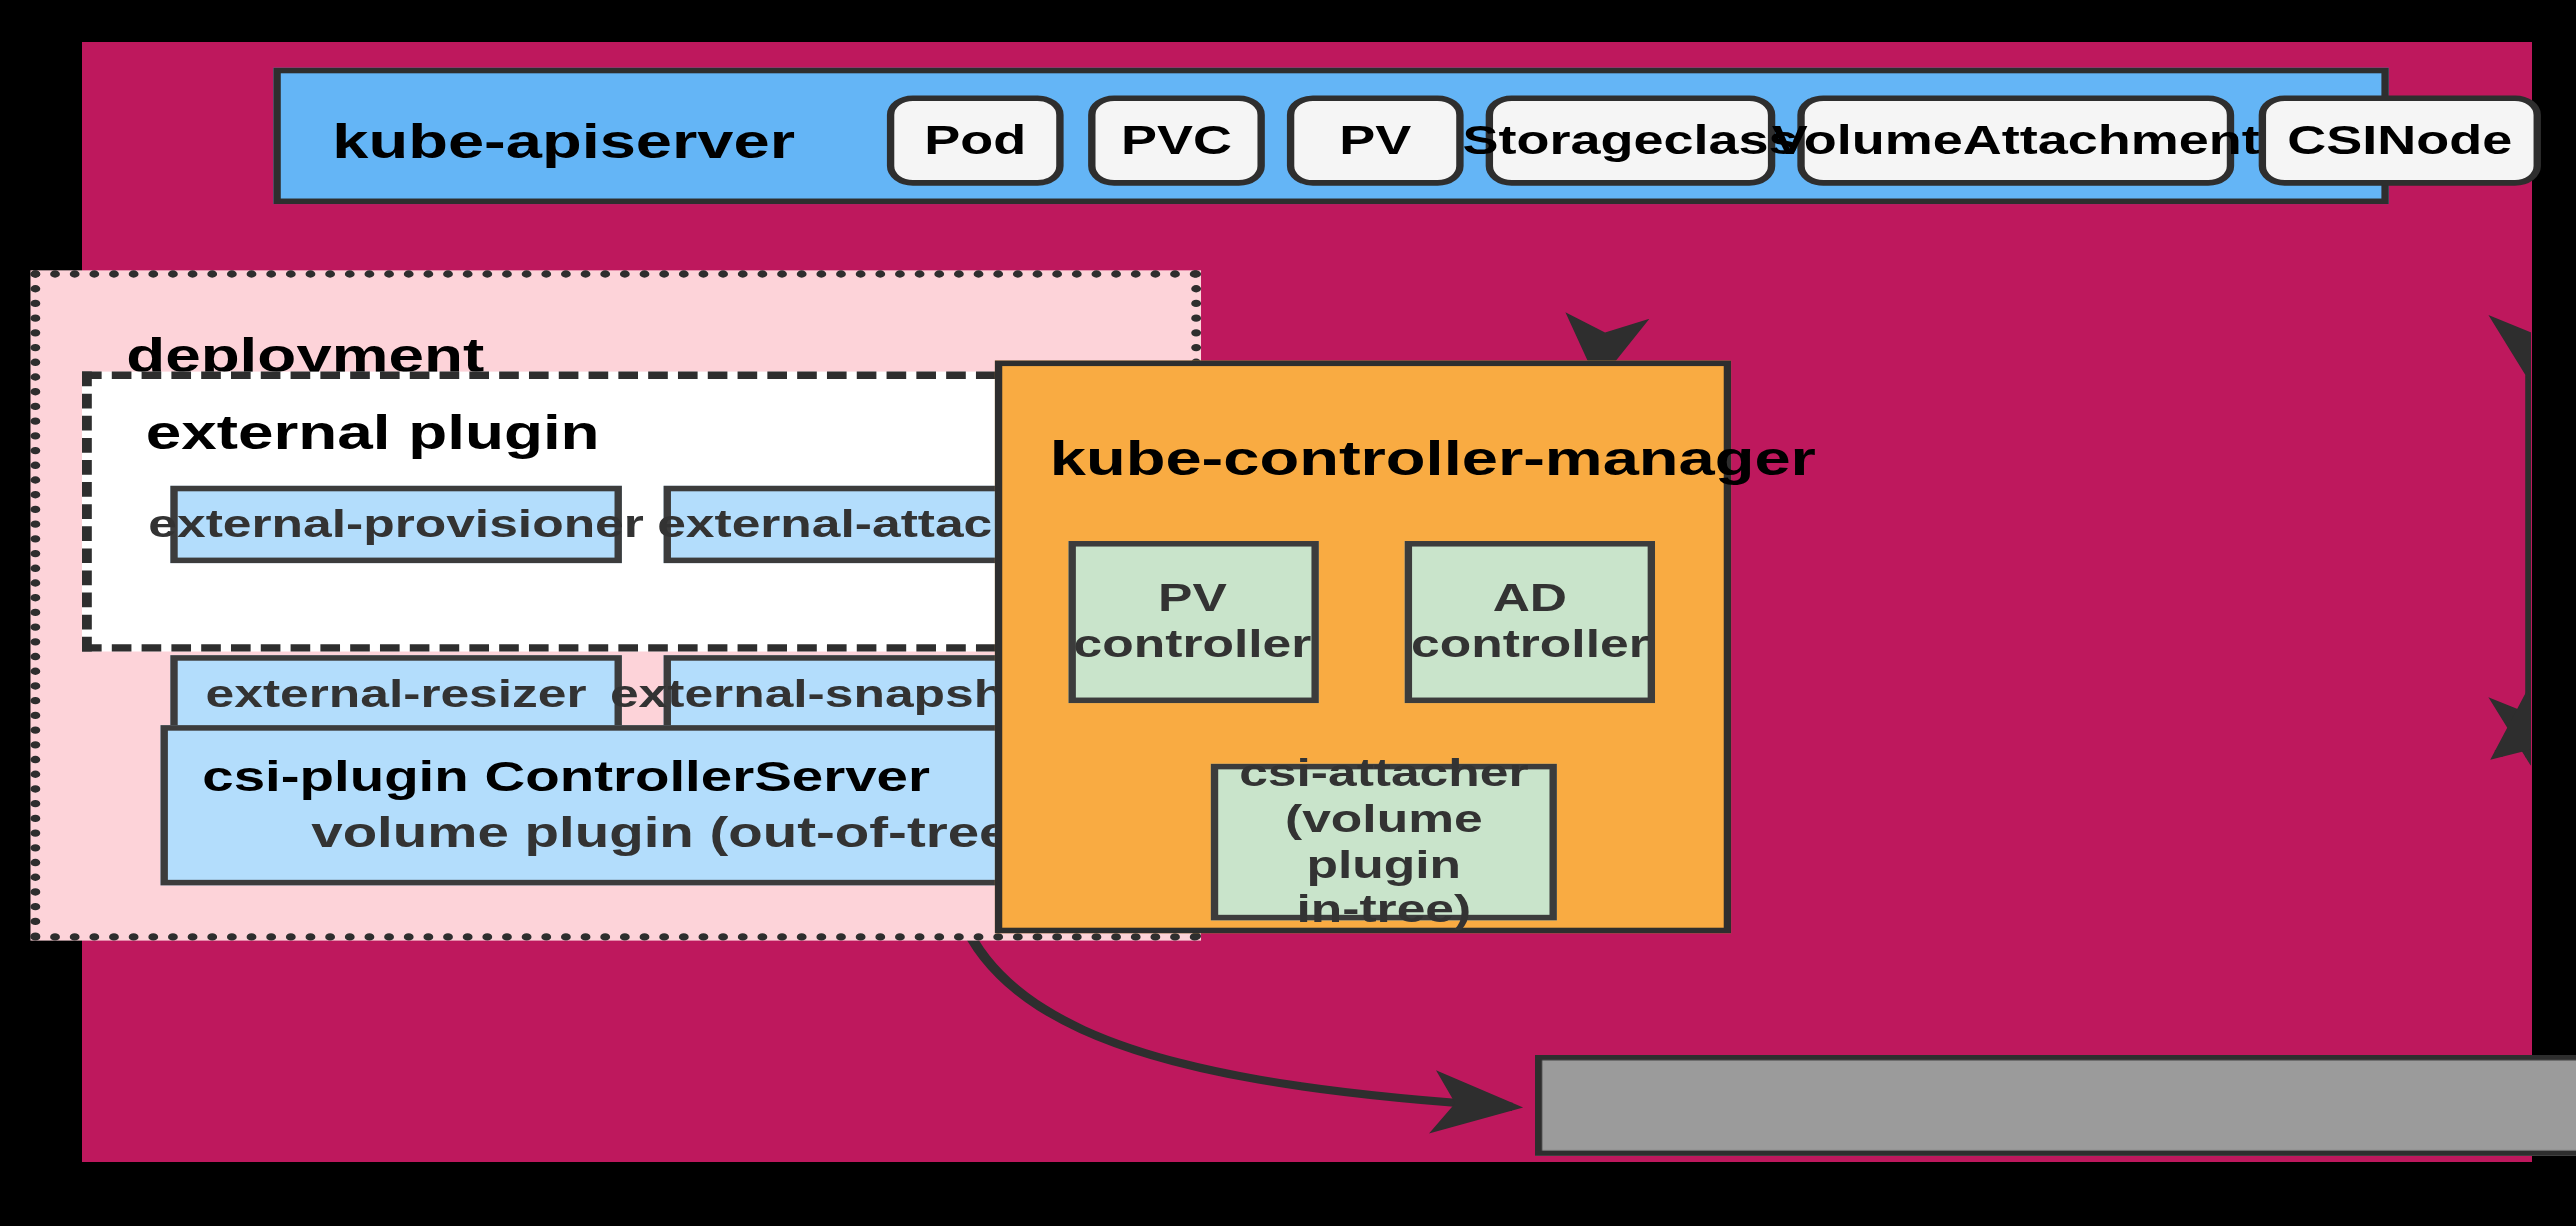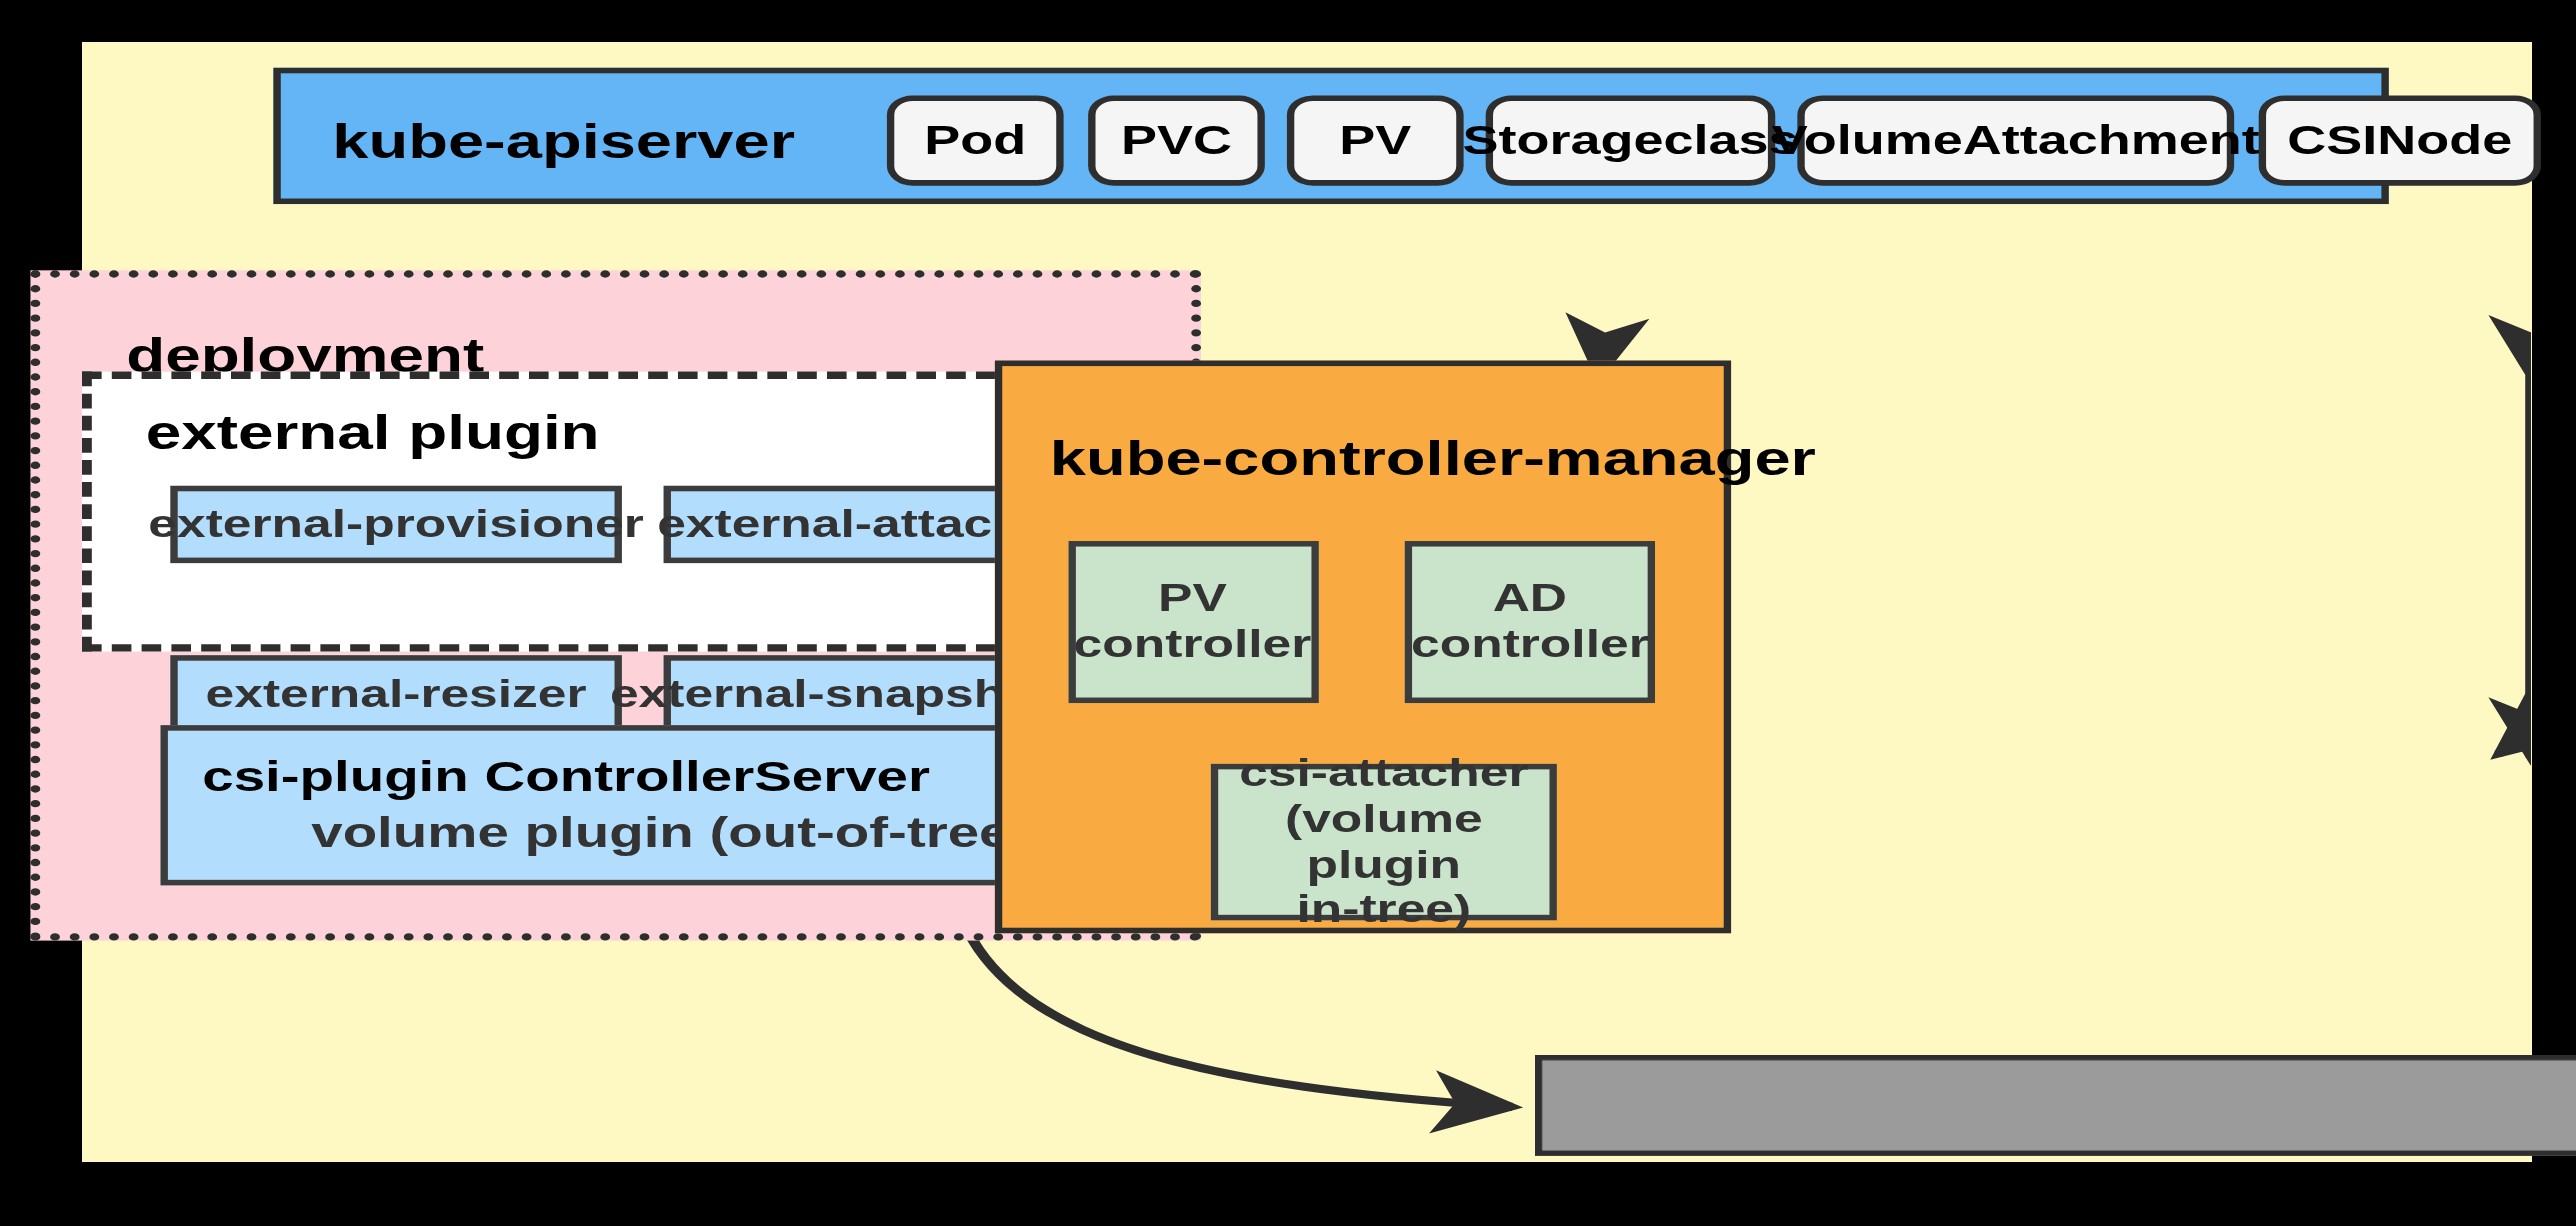--- a/index.html
+++ b/index.html
@@ -13,21 +13,21 @@
     height: 1226px;
     font-family: "Liberation Sans", "DejaVu Sans", sans-serif;
     overflow: hidden;
   }
   #canvas {
     position: absolute;
     left: 82px;
     top: 42px;
     width: 2450px;
     height: 1120px;
-    background: #fef9c3;
+    background: #be185d;
   }
   .abs { position: absolute; box-sizing: border-box; }
 
   
   .ctr {
     display: flex;
     align-items: center;
     justify-content: center;
     text-align: center;
     line-height: 1.18;

